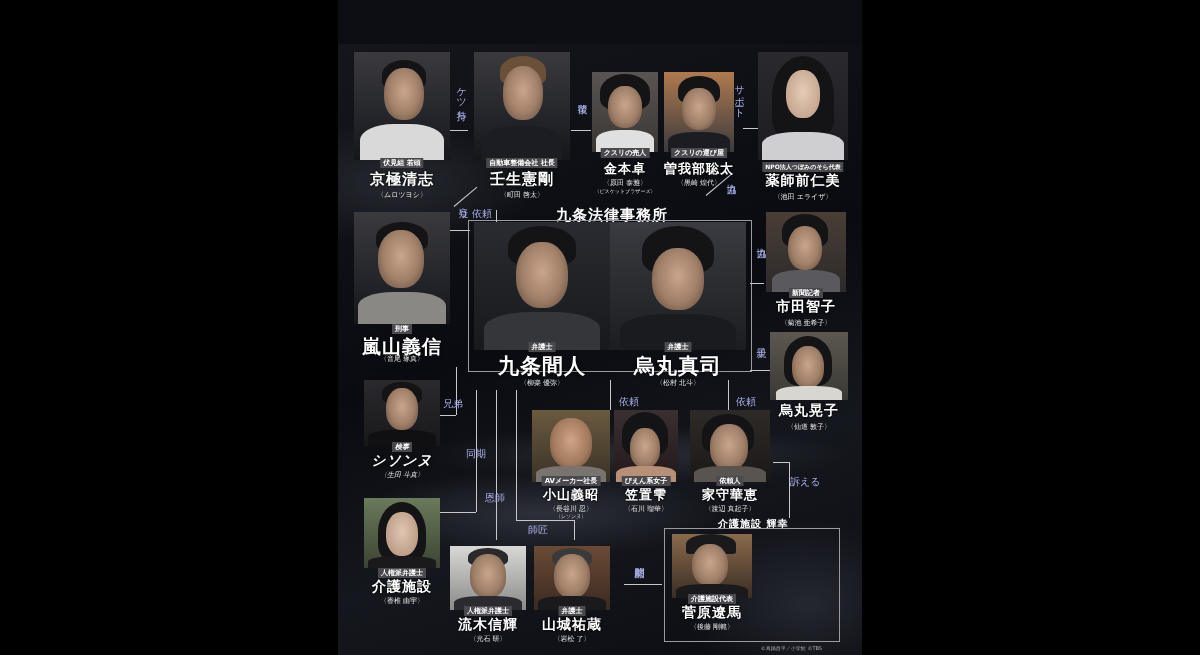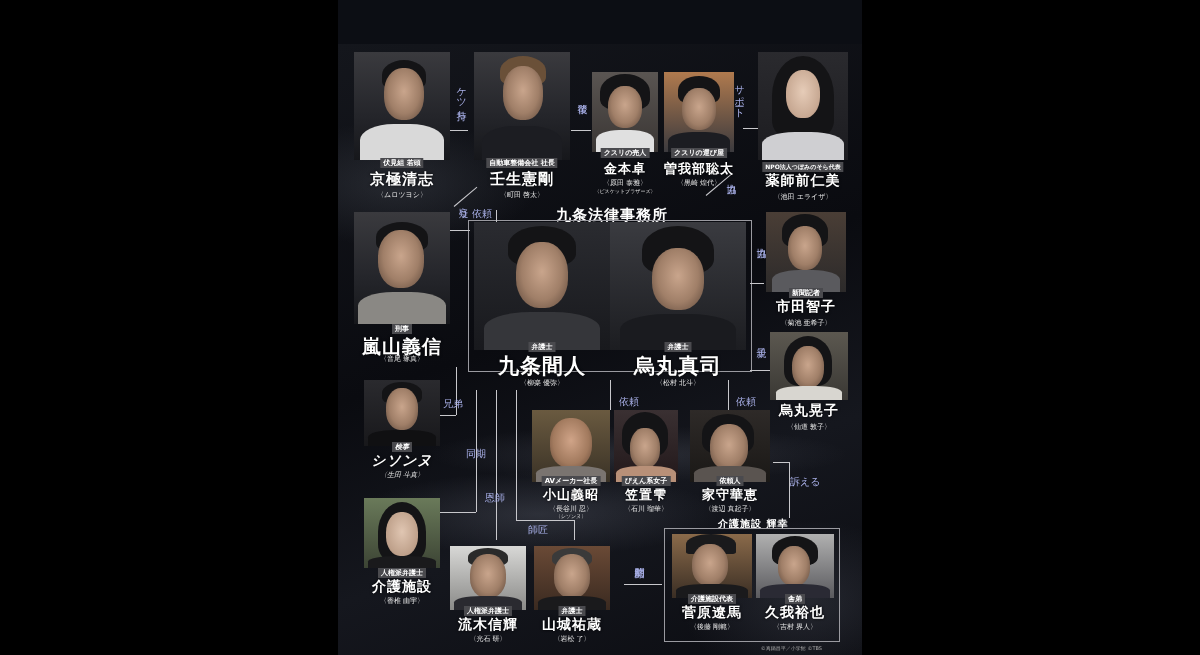--- a/index.html
+++ b/index.html
@@ -274,25 +274,15 @@
     <div class="photo" style="width:80px;height:64px;background:linear-gradient(180deg,#8a6a4a,#3a2e24);">
       <div class="hair" style="left:14px;top:0px;width:50px;height:20px;background:#1a1a1c;border-radius:50% 50% 10% 10%;"></div>
       <div class="face" style="left:20px;top:10px;width:36px;height:42px;"></div>
       <div class="body" style="left:4px;top:50px;width:72px;height:16px;background:#1a1a1c;"></div>
     </div>
     <div class="role" style="left:40px;top:60px;">介護施設代表</div>
     <div class="name" style="left:40px;top:70px;font-size:14px;">菅原遼馬</div>
     <div class="actor" style="left:40px;top:88px;">〈後藤 剛範〉</div>
   </div>
 
-  <div class="card" style="left:418px;top:534px;width:78px;height:104px;">
-    <div class="photo" style="width:78px;height:64px;background:linear-gradient(180deg,#b0b0b0,#5a5a5e);">
-      <div class="hair" style="left:16px;top:2px;width:46px;height:30px;"></div>
-      <div class="face" style="left:22px;top:12px;width:32px;height:40px;"></div>
-      <div class="body" style="left:4px;top:50px;width:70px;height:16px;background:#2a2a34;"></div>
-    </div>
-    <div class="role" style="left:39px;top:60px;">舎弟</div>
-    <div class="name" style="left:39px;top:70px;font-size:14px;">久我裕也</div>
-    <div class="actor" style="left:39px;top:88px;">〈吉村 界人〉</div>
-  </div>
 
   <div class="copyright">©真鍋昌平／小学館 ©TBS</div>
 </div>
 
 </body></html>

